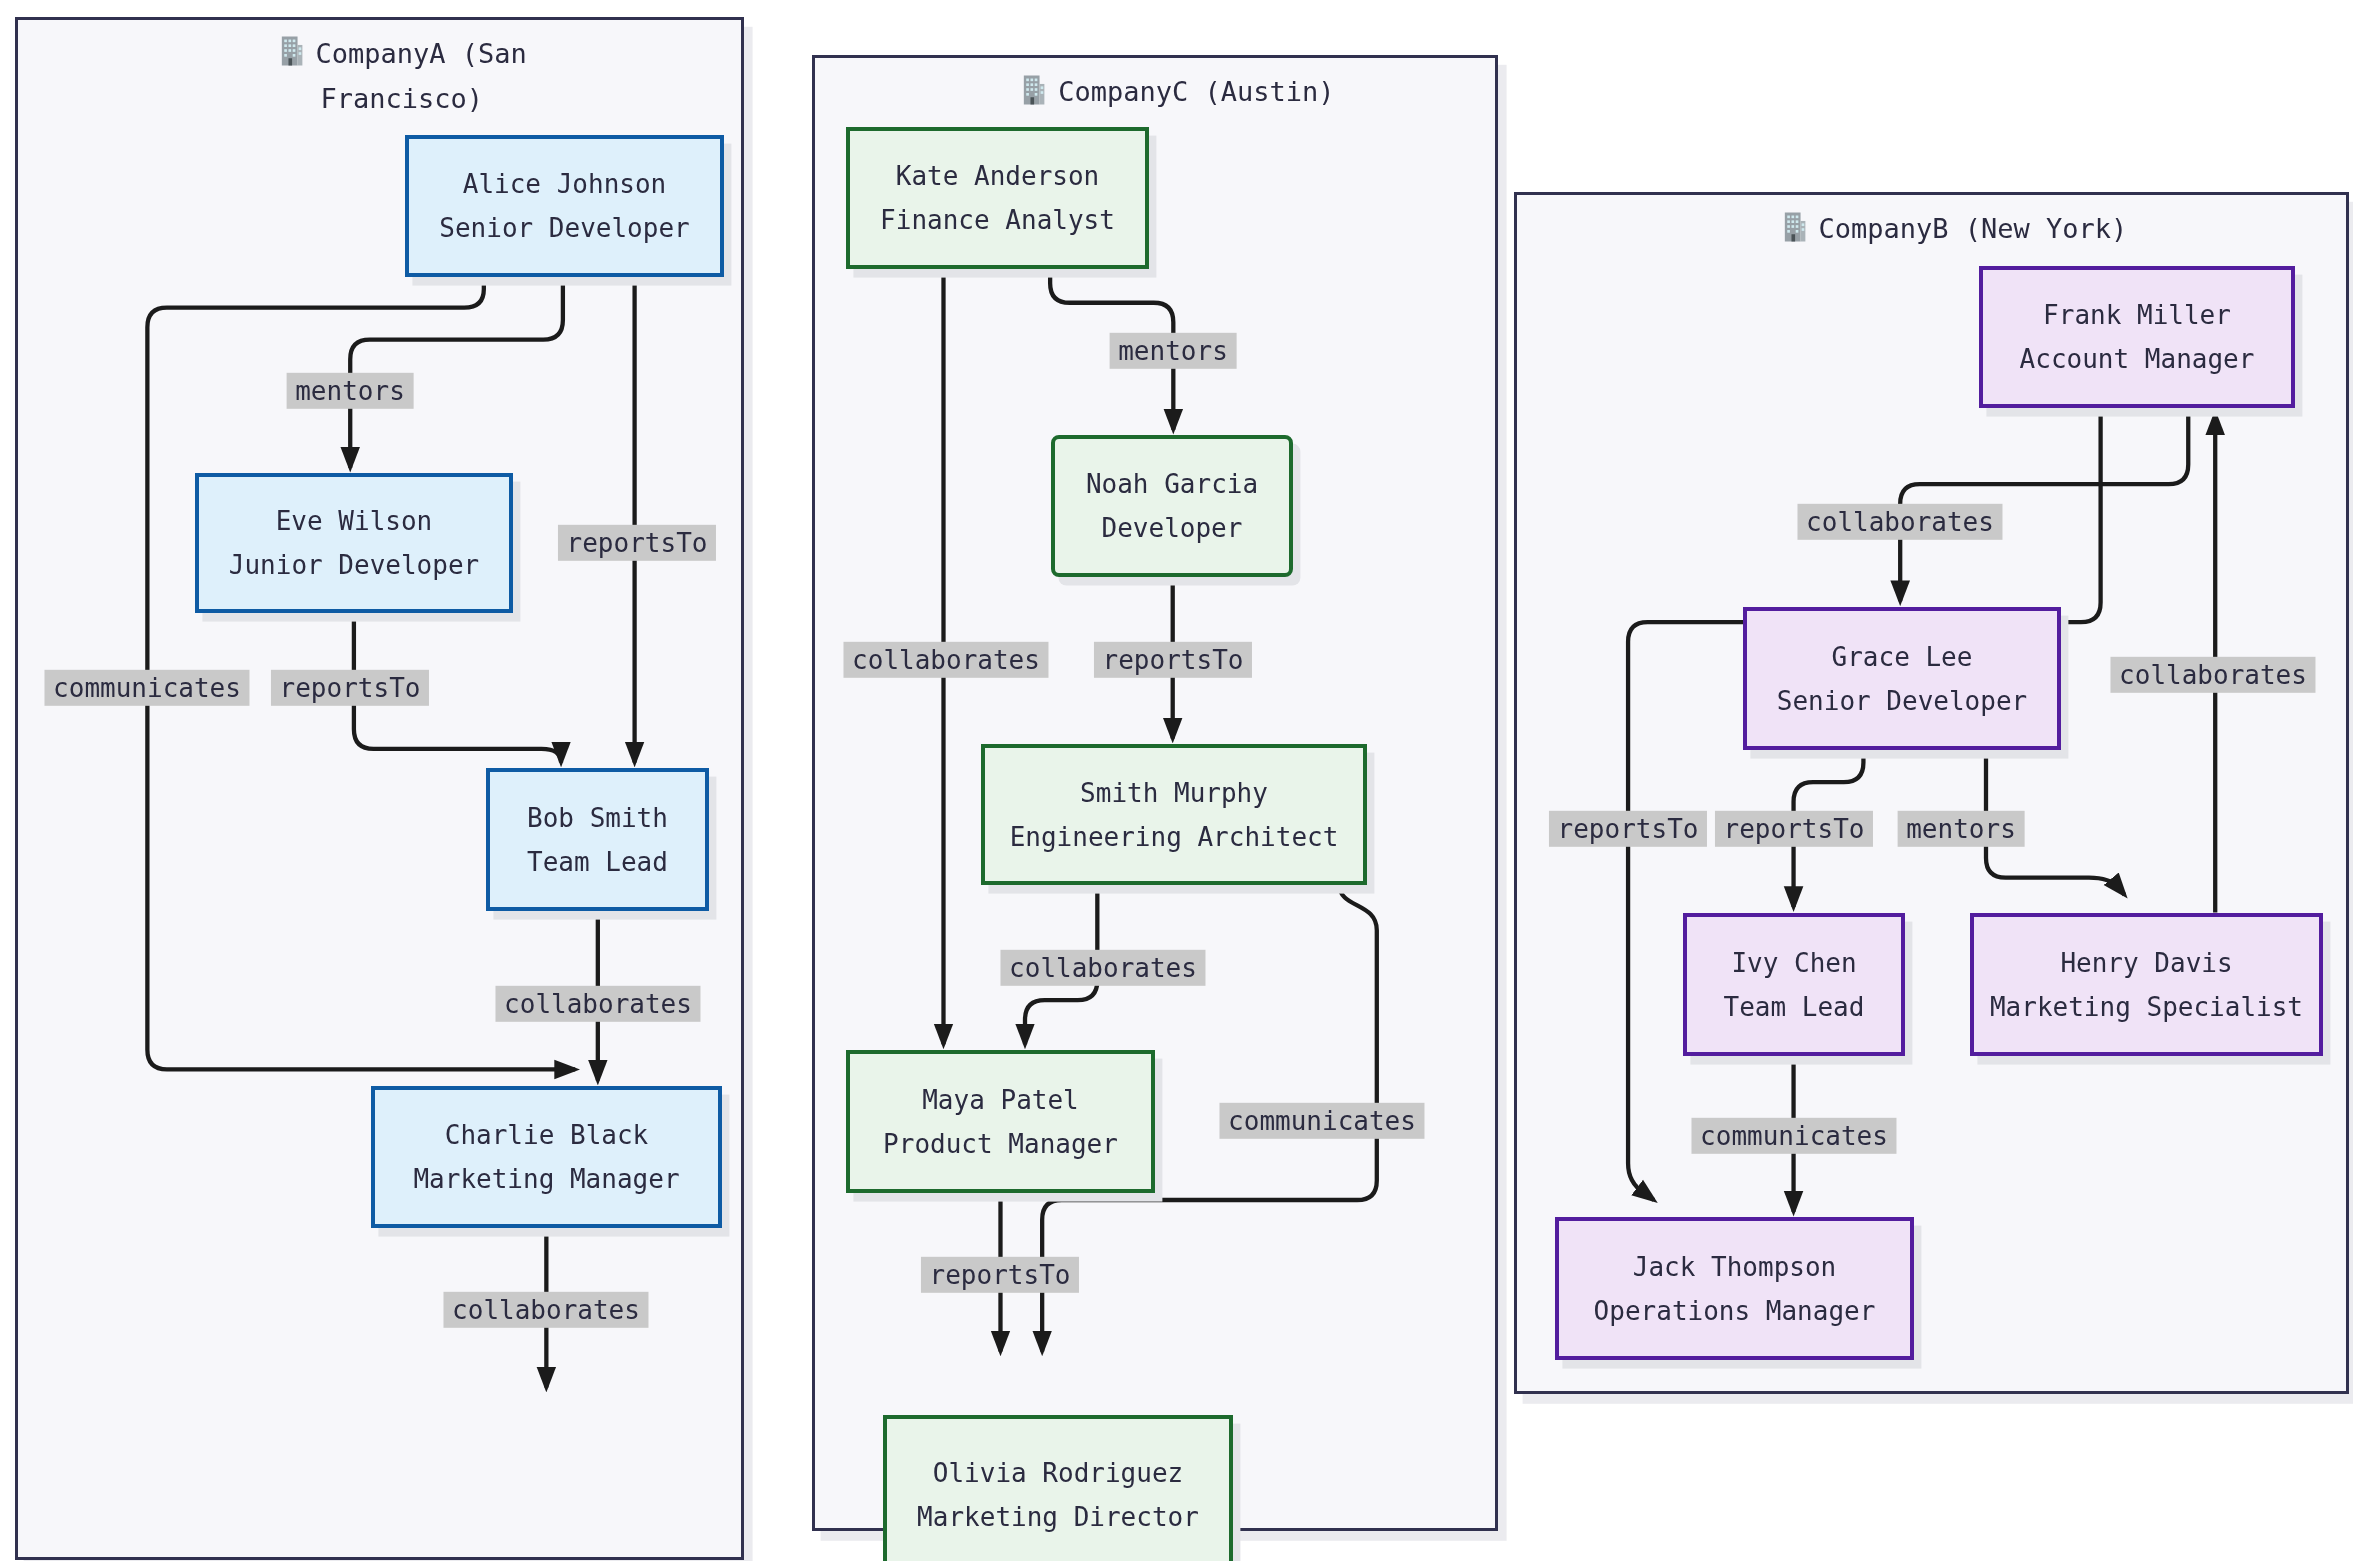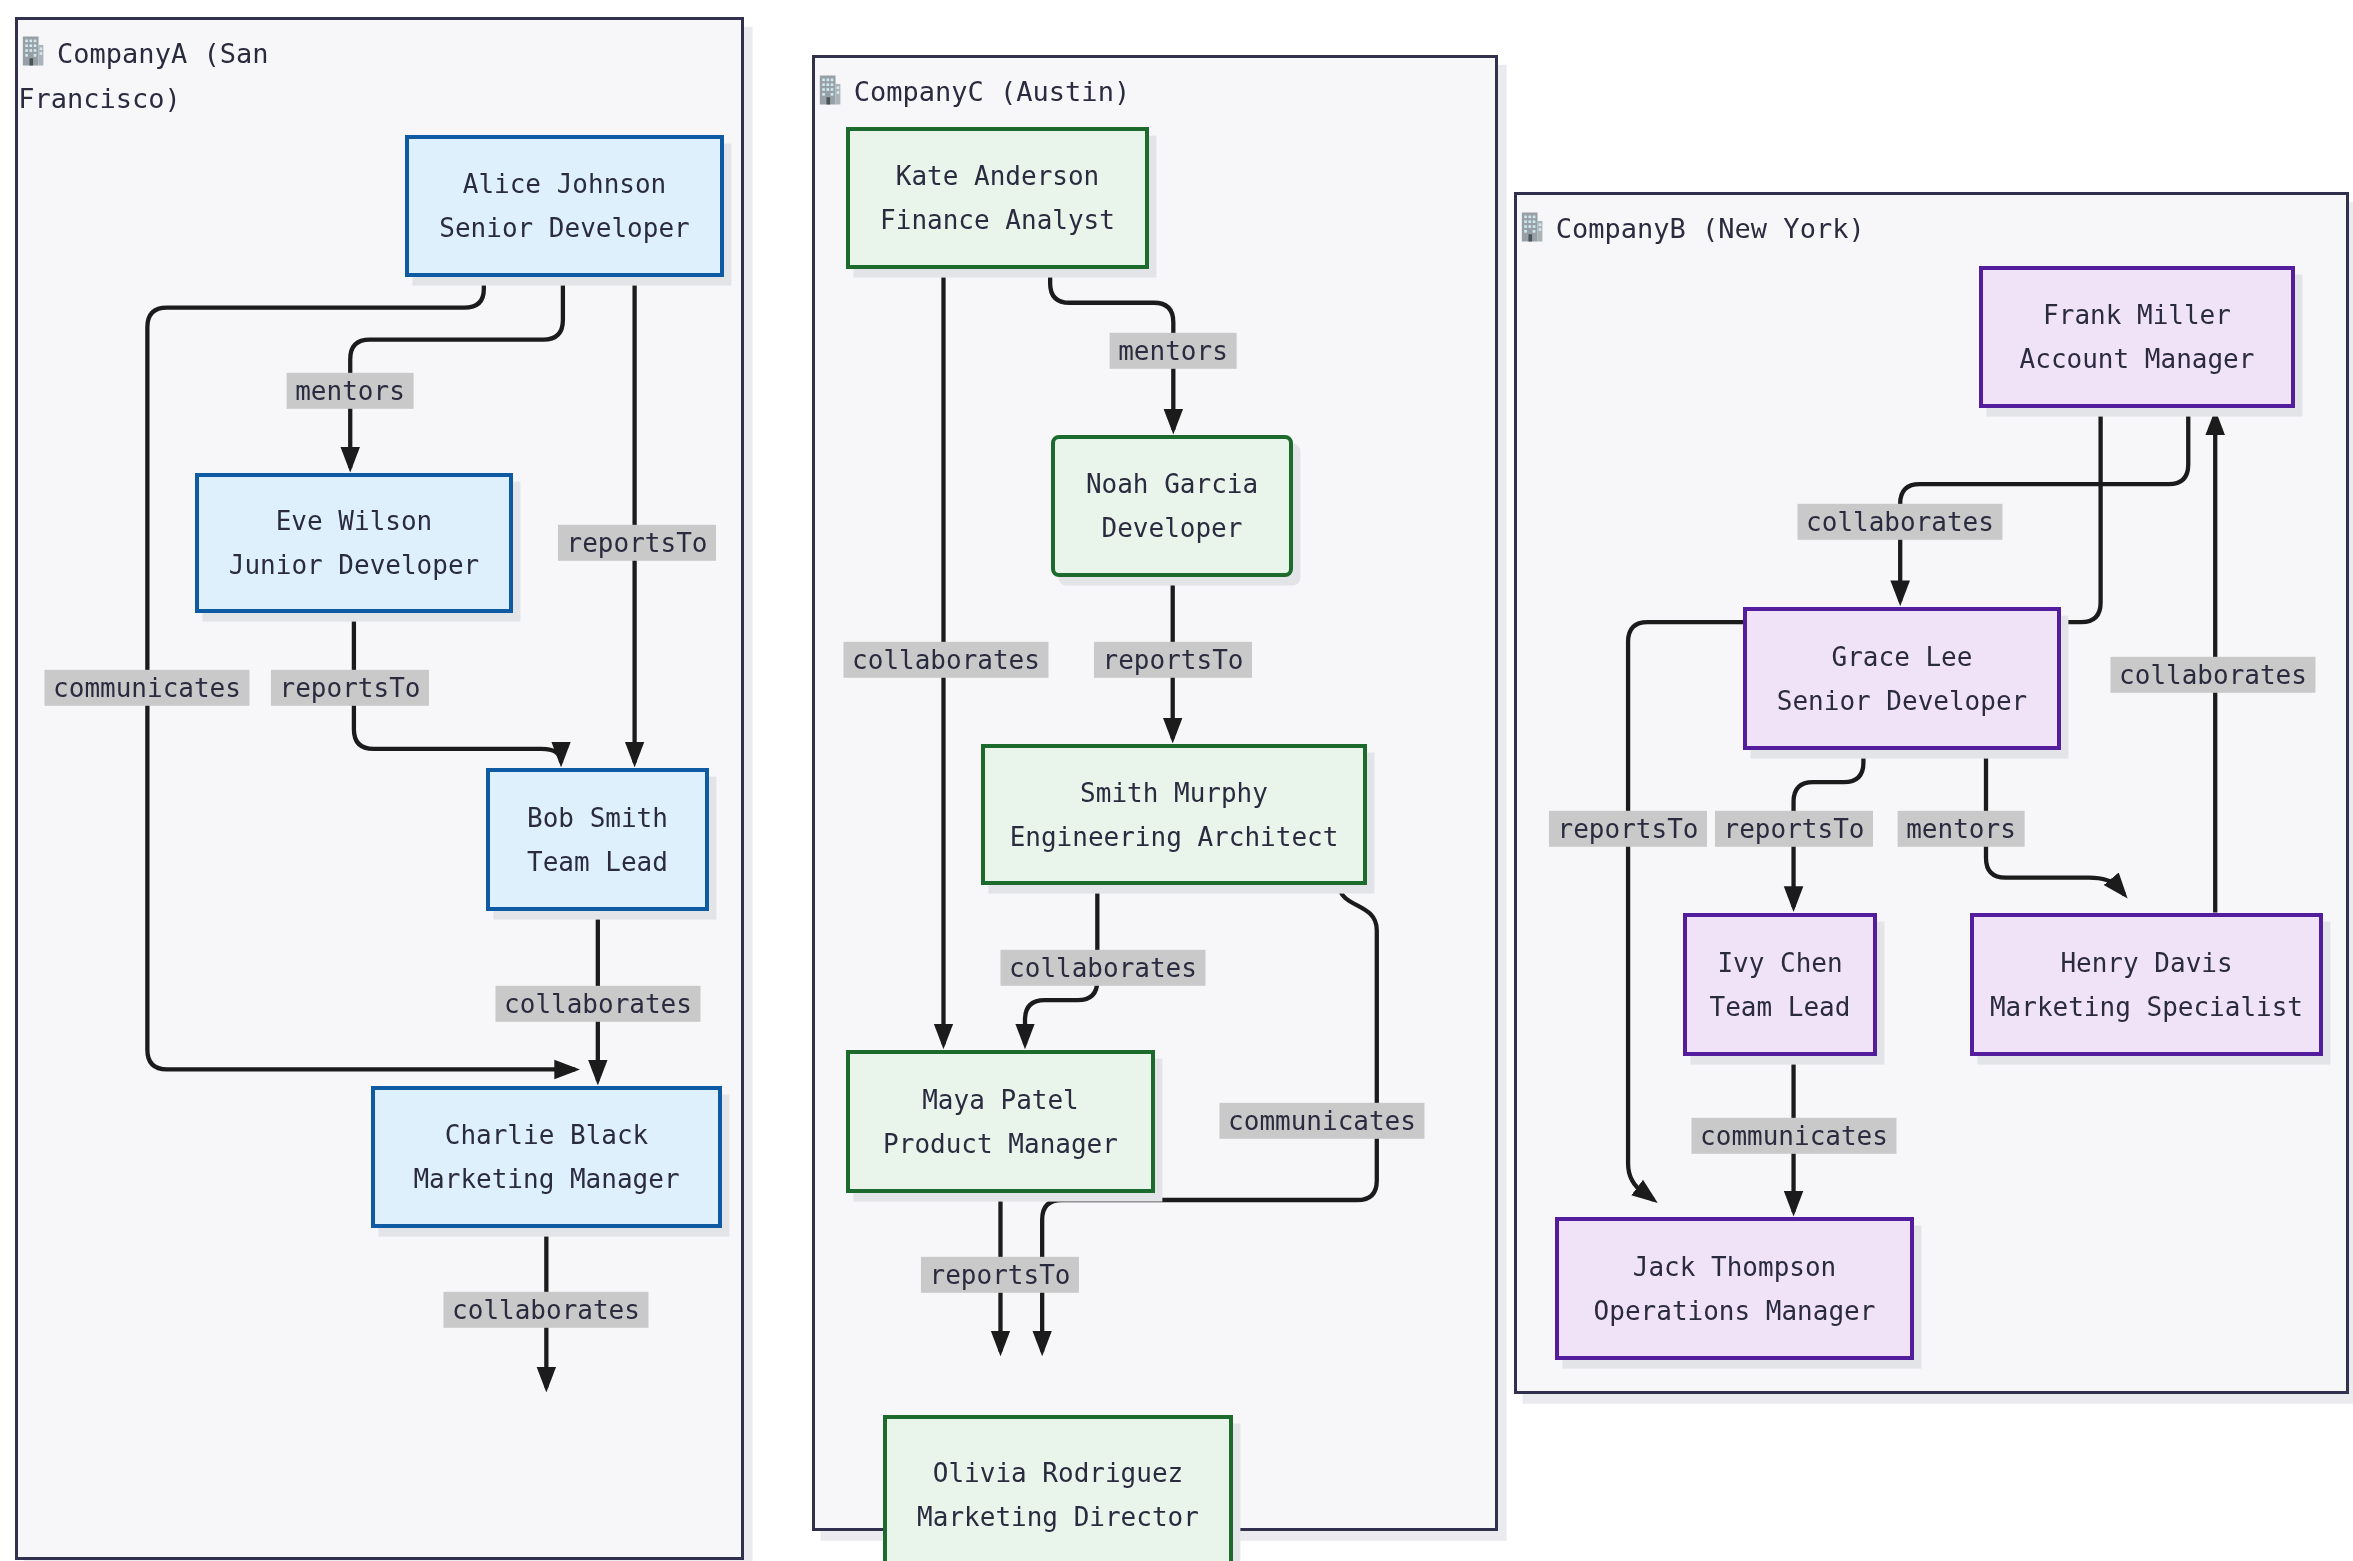--- a/index.html
+++ b/index.html
@@ -13,25 +13,26 @@
   .cluster{
     position:absolute;
     background:#f7f7fa;
     border:3.1px solid #31314f;
     box-shadow:8.6px 9.8px 0 #ebebef;
     z-index:1;
   }
   .cluster-title{
     position:absolute;
     top:11px;left:0;right:0;
-    text-align:left;
+    text-align:center;
     color:#2b2b40;
     font-size:27px;
     line-height:45px;
     z-index:2;
+    padding-left:44px;
   }
   .cluster-title .tline{display:block;}
   .cluster-title .tline:empty{display:none;}
   .title-row{display:inline;}
   .bicon{display:inline-block;vertical-align:-4.9px;margin-right:9.8px;}
   svg.edges{
     position:absolute;top:0;left:0;
     z-index:2;pointer-events:none;
   }
   .edge-label{
@@ -237,21 +238,21 @@
   </div>
 
   <div class="node purple" style="left:1979px;top:266px;width:316px;height:142px;">
     <span class="nline">Frank Miller</span>
     <span class="nline">Account Manager</span>
   </div>
   <div class="node purple" style="left:1743px;top:607px;width:318px;height:143px;">
     <span class="nline">Grace Lee</span>
     <span class="nline">Senior Developer</span>
   </div>
-  <div class="node purple" style="left:1683px;top:913px;width:194px;height:143px;">
+  <div class="node purple" style="left:1683px;top:913px;width:222px;height:143px;">
     <span class="nline">Ivy Chen</span>
     <span class="nline">Team Lead</span>
   </div>
   <div class="node purple" style="left:1970px;top:913px;width:353px;height:143px;">
     <span class="nline">Henry Davis</span>
     <span class="nline">Marketing Specialist</span>
   </div>
   <div class="node purple" style="left:1555px;top:1217px;width:359px;height:143px;">
     <span class="nline">Jack Thompson</span>
     <span class="nline">Operations Manager</span>

